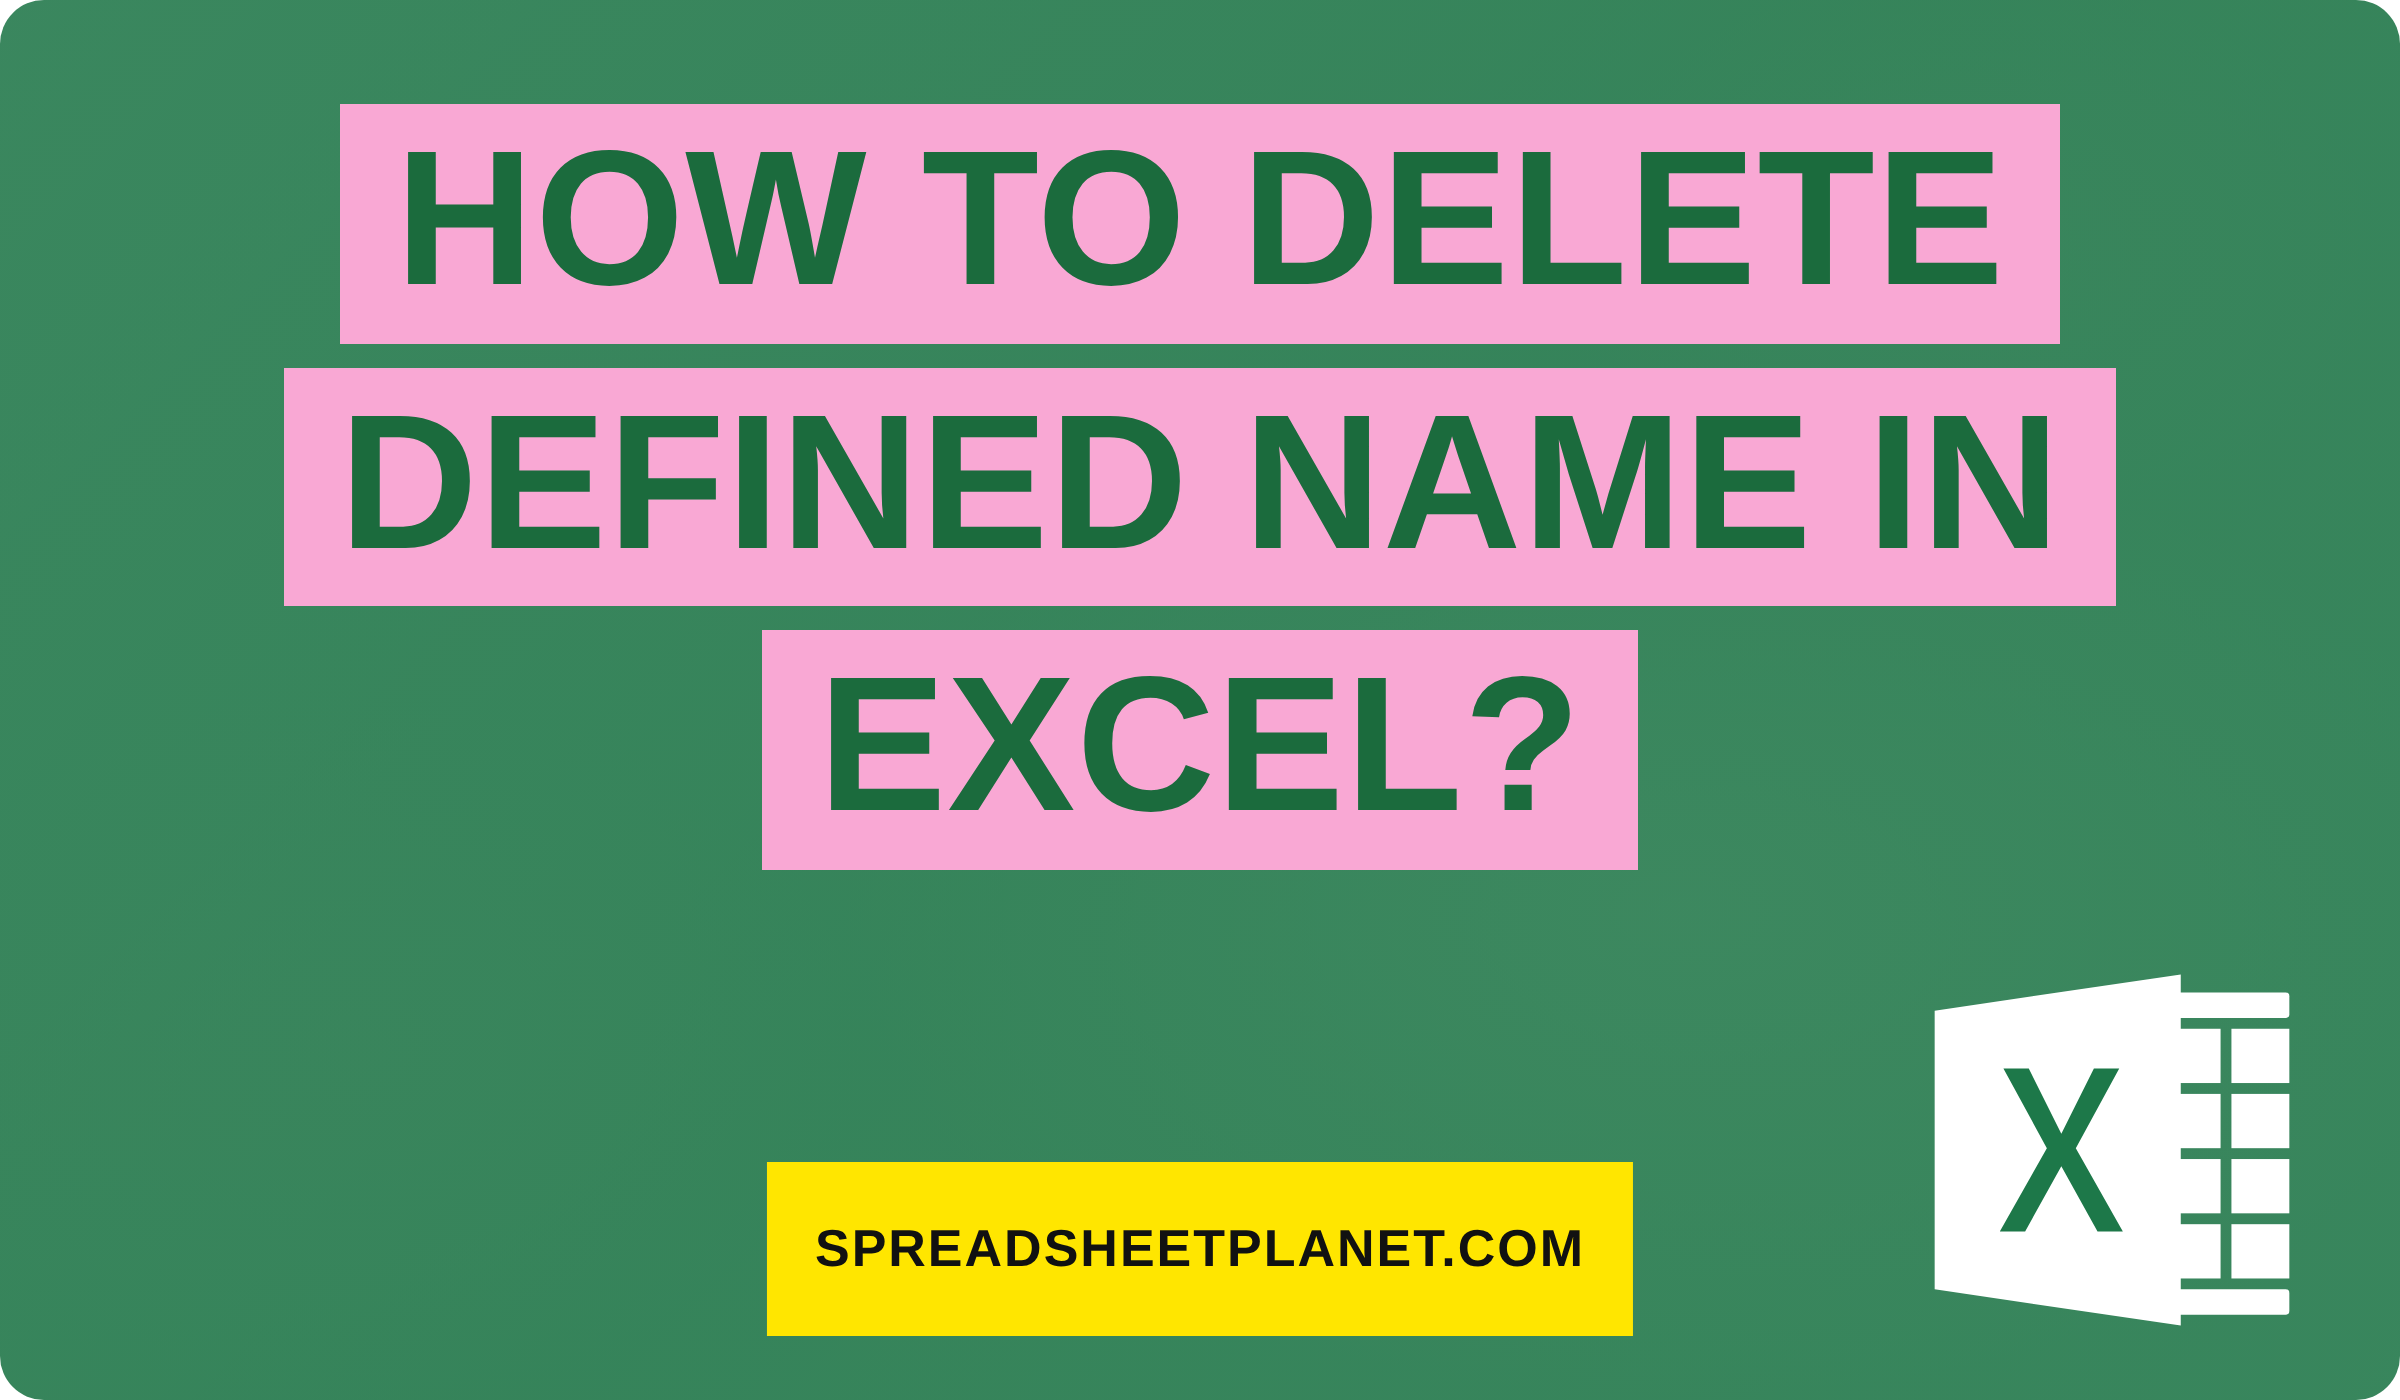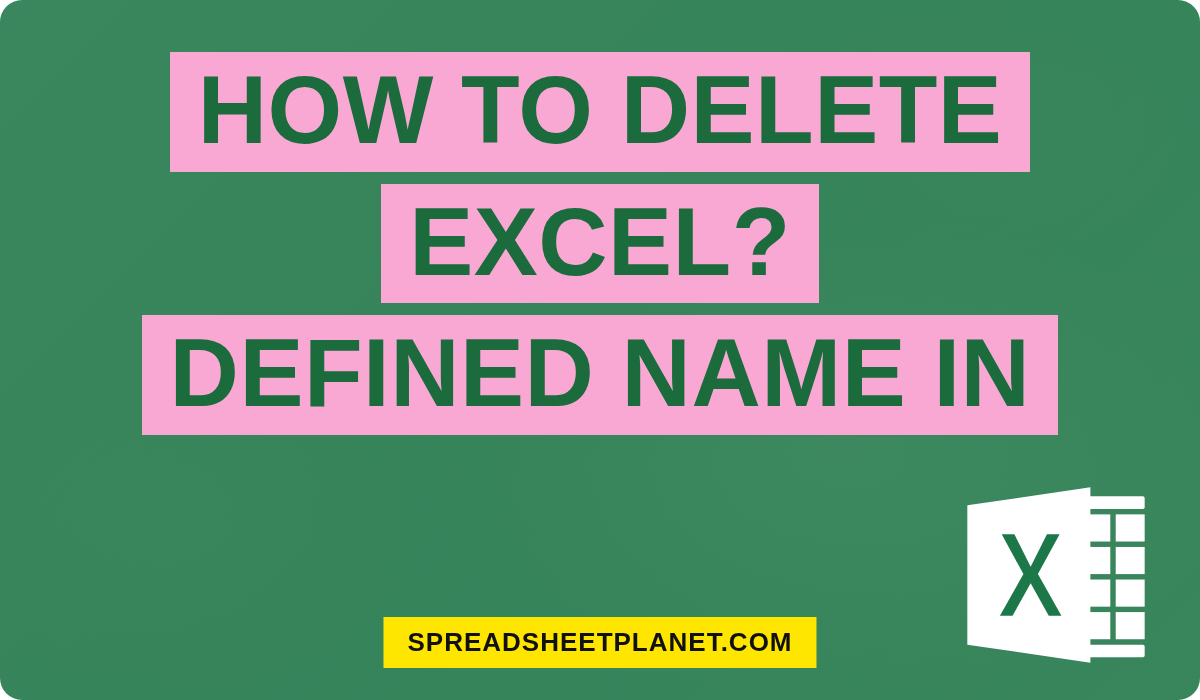--- a/index.html
+++ b/index.html
@@ -55,21 +55,21 @@
     .site-pill {
       position: absolute;
       left: 50%;
       bottom: 32px;
       transform: translateX(-50%);
       background: #ffe600;
       color: #111;
       font-weight: 800;
       font-size: 26px;
       letter-spacing: 1px;
-      padding: 10px 24px;
+      padding: 28px 24px;
     }
     .excel-icon {
       position: absolute;
       right: 44px;
       bottom: 30px;
       width: 200px;
       height: 190px;
     }
     .excel-icon svg { width: 100%; height: 100%; }
   </style>
@@ -78,24 +78,24 @@
 
 <div class="background"></div>
 
 <div class="container">
 
   <div class="headline-wrap">
     <div class="row">
       <span class="headline-line">HOW TO DELETE</span>
     </div>
     <div class="row">
-      <span class="headline-line">EXCEL?</span>
+      <span class="headline-line">DEFINED NAME IN</span>
     </div>
     <div class="row">
-      <span class="headline-line">DEFINED NAME IN</span>
+      <span class="headline-line">EXCEL?</span>
     </div>
   </div>
 
   <div class="site-pill">SPREADSHEETPLANET.COM</div>
 
   <div class="excel-icon">
     <svg viewBox="0 0 220 210">
 
       <g fill="#ffffff">
         <rect x="138" y="20" width="70" height="170" rx="6" fill="none"></rect>

